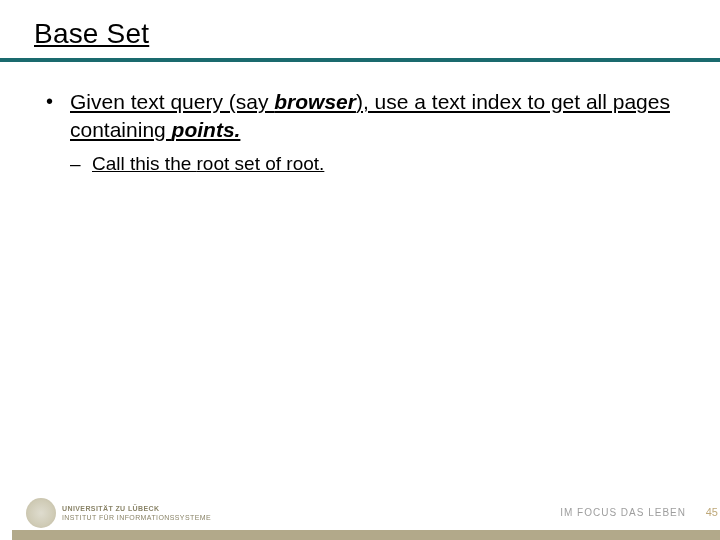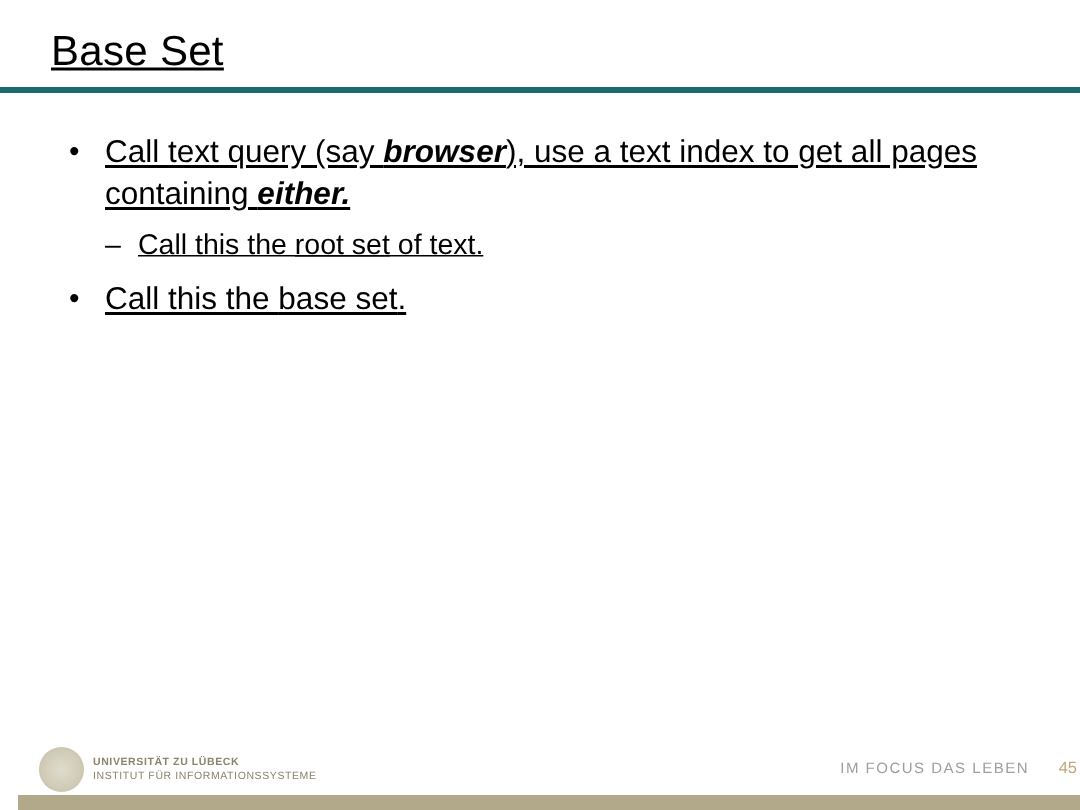--- a/index.html
+++ b/index.html
@@ -32,32 +32,29 @@
 
   <div class="title-block">
     <h1>Base Set</h1>
   </div>
   <div class="hr-bar"></div>
 
   <div class="content">
     <ul class="lvl1">
 
       <li>
-        <span>Call text query (say </span><span class="bi">browser</span><span>), use a text index to get all pages containing </span><span class="bi">either.</span>
+        <span>Given text query (say </span><span class="bi">browser</span><span>), use a text index to get all pages containing </span><span class="bi">points.</span>
         <ul class="lvl2">
           <li>
-            <span>Call this the </span><span class="uline">root set</span><span> of text.</span>
+            <span>Call this the </span><span class="uline">root set</span><span> of root.</span>
           </li>
         </ul>
       </li>
 
 
-      <li>
-        <span>Call this the </span><span class="uline">base set</span><span>.</span>
-      </li>
 
     </ul>
   </div>
 
   <div class="footer">
     <div class="seal"></div>
     <div class="uni">
       <div class="top">UNIVERSITÄT ZU LÜBECK</div>
       <div>INSTITUT FÜR INFORMATIONSSYSTEME</div>
     </div>

